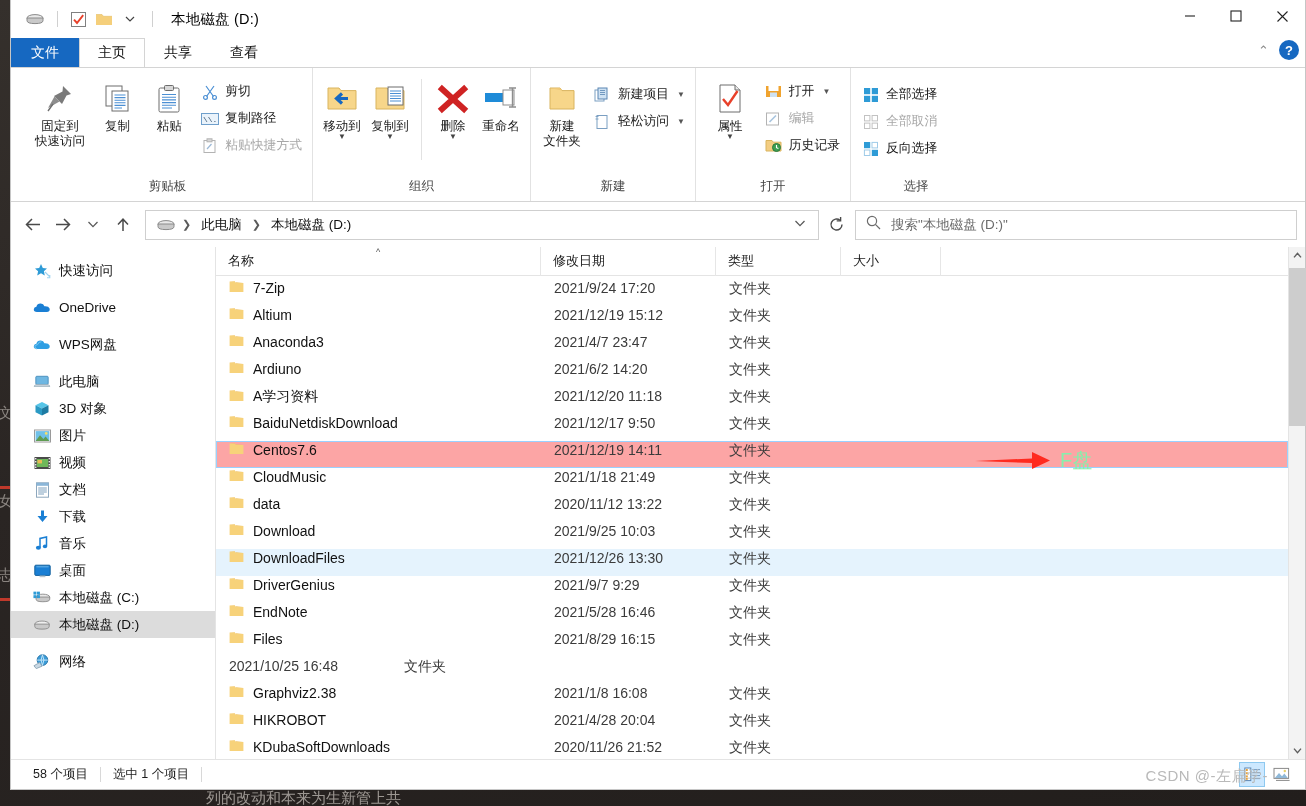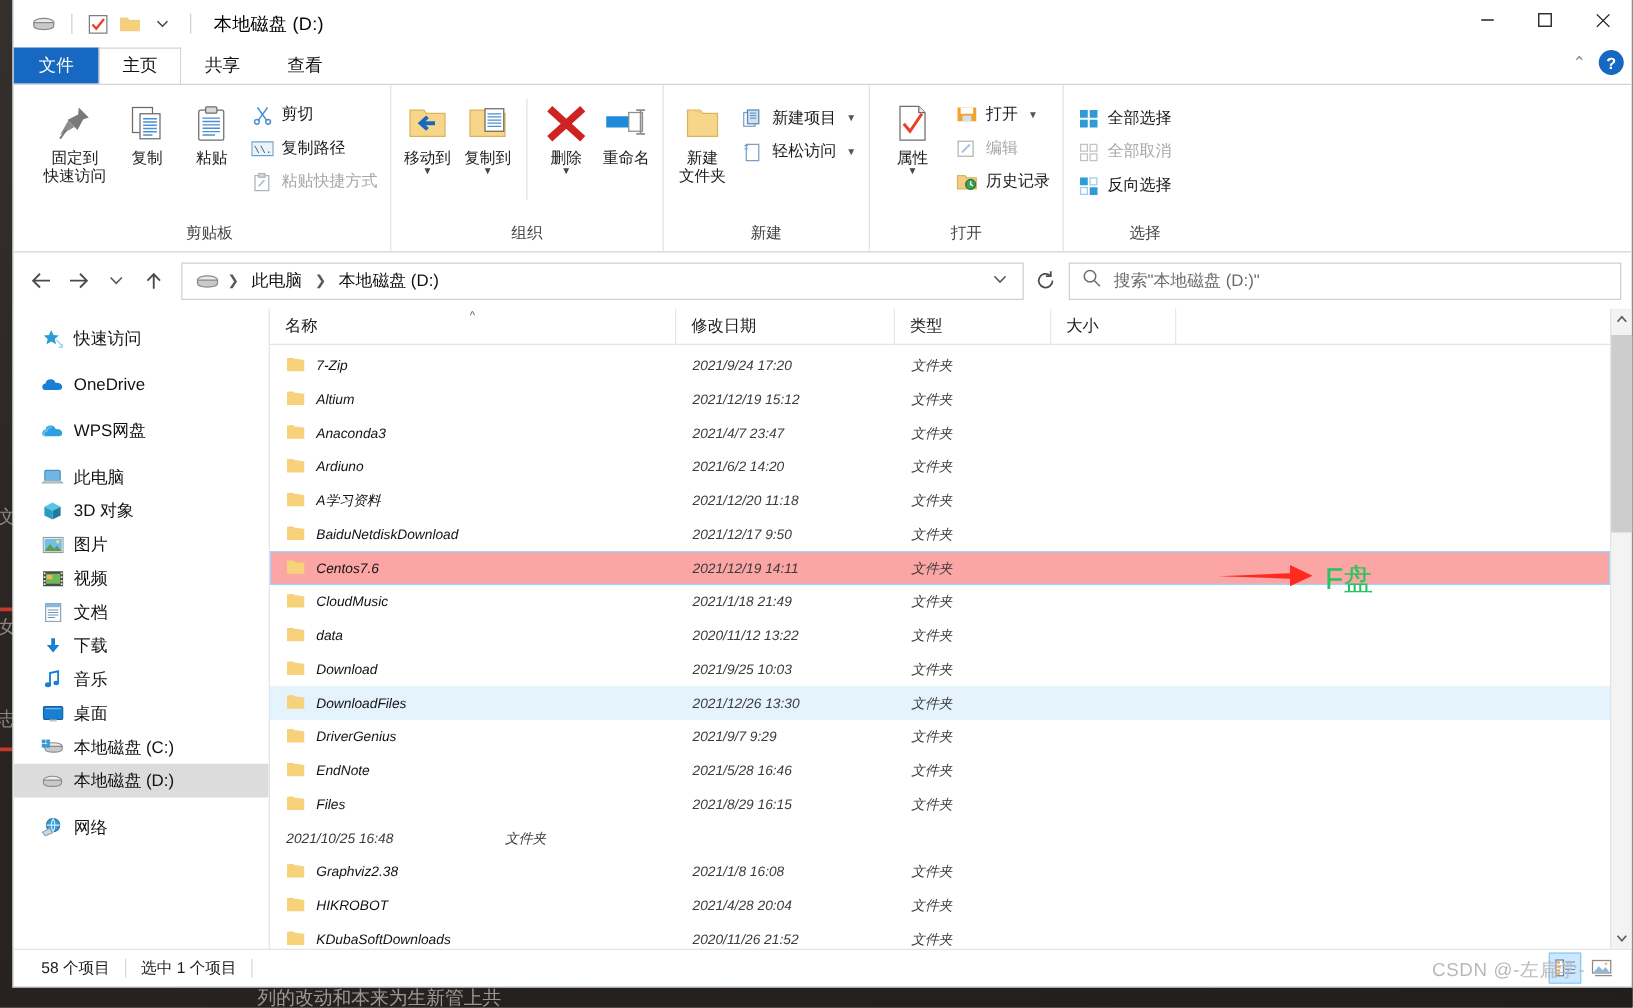--- a/index.html
+++ b/index.html
@@ -165,23 +165,22 @@
     font-size:13px; color:#1b1b1b; padding-left:12px; height:29px;
     display:flex; align-items:center; border-right:1px solid #e6e6e6;
     position:relative;
   }
   .sort-caret {
     position:absolute; left:50%; top:0px; transform:translateX(-50%);
     font-size:9px; color:#555;
   }
   .rows { flex:1; overflow:hidden; padding-top:3px; }
   .row {
-    height:27px; display:flex; align-items:center; font-size:11px; color:#111;
+    height:27px; display:flex; align-items:flex-start; font-size:14px; color:#111;
     border:1px solid transparent;
-    font-style:italic;
   }
   .row.selected { background:#fca5a5; border:1px solid #99d1ff; }
   .row.hover { background:#e5f3fd; border:1px solid transparent; }
   .cell-name { display:flex; align-items:center; gap:9px; padding-left:12px; }
   .cell { padding-left:12px; color:#3b3b3b; }
   .row .cell-name .fname { color:#111; }
 
   
   .vscroll {
     width:17px; flex:0 0 17px; background:#f3f3f3; border-left:1px solid #e4e4e4;
@@ -204,21 +203,21 @@
 
   
   .watermark {
     position:absolute; right:38px; bottom:20px; font-size:15px; color:#b9b9b9;
     letter-spacing:.5px; white-space:nowrap; pointer-events:none;
   }
 
   
   .annot-layer { position:absolute; left:0; top:0; width:1306px; height:806px; pointer-events:none; }
   .annot-label {
-    position:absolute; left:1060px; top:447px; color:#22c55e; font-size:24px;
+    position:absolute; left:1060px; top:447px; color:#86efac; font-size:20px;
     white-space:nowrap;
   }
 </style>
 </head>
 <body>
 
 <div id="root">
 
   <div class="desktop-bg"></div>
   <div class="desk-streak" style="left:0;top:486px;width:10px;"></div>

